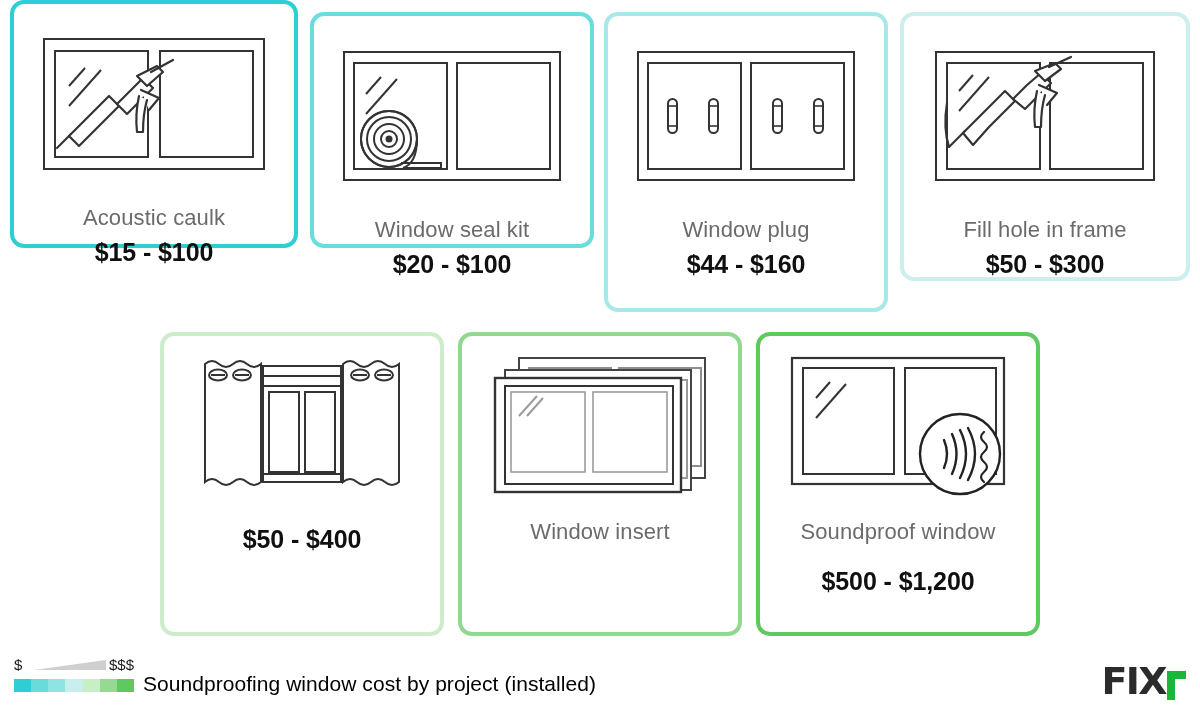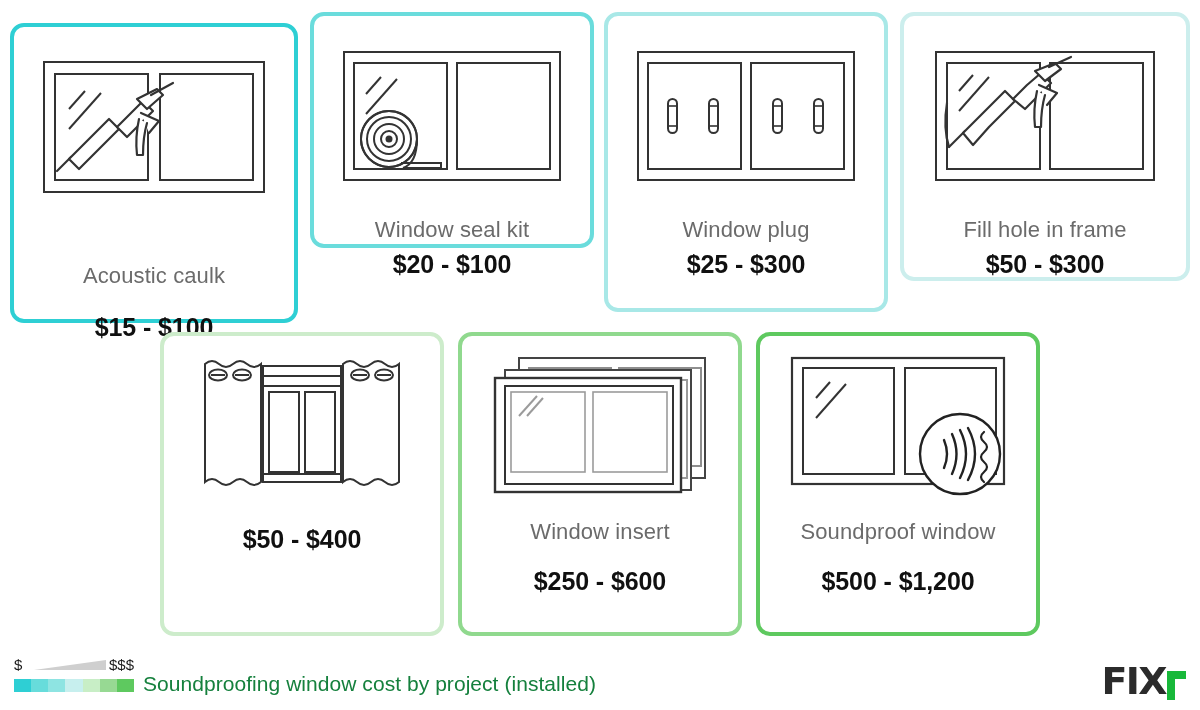--- a/index.html
+++ b/index.html
@@ -116,21 +116,21 @@
   .legend-bar span {
     flex: 1 1 0;
     height: 100%;
     display: block;
   }
   #footer-title {
     position: absolute;
     left: 143px;
     top: 24px;
     font-size: 21px;
-    color: #15803d;
+    color: #000000;
     font-weight: 400;
     letter-spacing: 0.05px;
   }
 
   
   #logo {
     position: absolute;
     right: 14px;
     top: 12px;
     display: flex;
@@ -161,42 +161,42 @@
   #logo .r-mark i.h { left: 0; top: 0; width: 19px; height: 8px; }
 
   
   svg.ic { display: block; }
 </style>
 </head>
 <body>
 
 <div id="board">
 
-  <div class="card" style="left:10px; top:23px; width:288px; height:300px; border-color:#2ecfd4;gap:35px;">
+  <div class="card" style="left:10px; top:0; width:288px; height:248px; border-color:#2ecfd4;">
     <div class="card-icon" style="height:200px; width:100%;">
       <svg class="ic" width="222" height="132" viewBox="0 0 222 132">
         <rect x="1" y="1" width="220" height="130" fill="#fff" stroke="#333" stroke-width="2"></rect>
         <rect x="12" y="13" width="93" height="106" fill="#fff" stroke="#333" stroke-width="2"></rect>
         <rect x="117" y="13" width="93" height="106" fill="#fff" stroke="#333" stroke-width="2"></rect>
         <line x1="26" y1="48" x2="42" y2="30" stroke="#333" stroke-width="2"></line>
         <line x1="26" y1="68" x2="58" y2="32" stroke="#333" stroke-width="2"></line>
         <g stroke="#333" stroke-width="2.2" fill="#fff" stroke-linejoin="round" stroke-linecap="round">
           <path d="M14 110 L28 96"></path>
           <path d="M26 98 L40 84 L66 58 L76 68 L50 94 L36 108 Z"></path>
           <path d="M74 66 L86 54 L100 40 L110 50 L96 64 L84 76 Z"></path>
           <path d="M94 38 L114 28 L120 34 L104 48 Z"></path>
           <path d="M108 34 L130 22"></path>
           <path d="M98 52 L116 60 L106 72"></path>
           <path d="M96 58 Q92 76 94 94 L100 94 Q100 76 104 62"></path>
         </g>
       </svg>
     </div>
     <div class="card-text">
       <div class="card-label">Acoustic caulk</div>
-      <div class="card-price" style="margin-top:24px;">$15 - $100</div>
+      <div class="card-price" style="margin-top:7px;">$15 - $100</div>
     </div>
   </div>
 
   <div class="card" style="left:310px; top:12px; width:284px; height:236px; border-color:#6adcdc;">
     <div class="card-icon" style="height:200px; width:100%;">
       <svg class="ic" width="218" height="130" viewBox="0 0 218 130">
         <rect x="1" y="1" width="216" height="128" fill="#fff" stroke="#333" stroke-width="2"></rect>
         <rect x="11" y="12" width="93" height="106" fill="#fff" stroke="#333" stroke-width="2"></rect>
         <rect x="114" y="12" width="93" height="106" fill="#fff" stroke="#333" stroke-width="2"></rect>
         <line x1="23" y1="43" x2="38" y2="26" stroke="#333" stroke-width="2"></line>
@@ -238,21 +238,21 @@
           <line x1="72" y1="75" x2="81" y2="75"></line>
           <line x1="136" y1="55" x2="145" y2="55"></line>
           <line x1="136" y1="75" x2="145" y2="75"></line>
           <line x1="177" y1="55" x2="186" y2="55"></line>
           <line x1="177" y1="75" x2="186" y2="75"></line>
         </g>
       </svg>
     </div>
     <div class="card-text">
       <div class="card-label">Window plug</div>
-      <div class="card-price" style="margin-top:7px;">$25 - $300</div>
+      <div class="card-price" style="margin-top:7px;">$44 - $160</div>
     </div>
   </div>
 
   <div class="card" style="left:900px; top:12px; width:290px; height:269px; border-color:#cceeed;">
     <div class="card-icon" style="height:200px; width:100%;">
       <svg class="ic" width="220" height="130" viewBox="0 0 220 130">
         <rect x="1" y="1" width="218" height="128" fill="#fff" stroke="#333" stroke-width="2"></rect>
         <rect x="12" y="12" width="93" height="106" fill="#fff" stroke="#333" stroke-width="2"></rect>
         <rect x="115" y="12" width="93" height="106" fill="#fff" stroke="#333" stroke-width="2"></rect>
         <line x1="24" y1="40" x2="38" y2="24" stroke="#333" stroke-width="2"></line>
@@ -325,21 +325,20 @@
         <rect x="4" y="24" width="186" height="114" fill="#fff" stroke="#333" stroke-width="2.4"></rect>
         <rect x="14" y="32" width="168" height="98" fill="#fff" stroke="#333" stroke-width="2"></rect>
         <rect x="20" y="38" width="74" height="80" fill="#fff" stroke="#9b9b9b" stroke-width="1.6"></rect>
         <rect x="102" y="38" width="74" height="80" fill="#fff" stroke="#9b9b9b" stroke-width="1.6"></rect>
         <line x1="28" y1="62" x2="46" y2="42" stroke="#9b9b9b" stroke-width="2"></line>
         <line x1="36" y1="62" x2="52" y2="44" stroke="#9b9b9b" stroke-width="2"></line>
       </svg>
     </div>
     <div class="card-text">
       <div class="card-label" style="margin-top:4px;">Window insert</div>
-      <div class="card-price" style="margin-top:22px;">$250 - $600</div>
     </div>
   </div>
 
   <div class="card" style="left:756px; top:332px; width:284px; height:304px; border-color:#5ec95f;">
     <div class="card-icon" style="height:178px; width:100%;">
       <svg class="ic" width="220" height="142" viewBox="0 0 220 142">
         <rect x="4" y="4" width="212" height="126" fill="#fff" stroke="#333" stroke-width="2.2"></rect>
         <rect x="15" y="14" width="91" height="106" fill="#fff" stroke="#333" stroke-width="2"></rect>
         <rect x="117" y="14" width="91" height="106" fill="#fff" stroke="#333" stroke-width="2"></rect>
         <line x1="28" y1="44" x2="42" y2="28" stroke="#333" stroke-width="2"></line>

